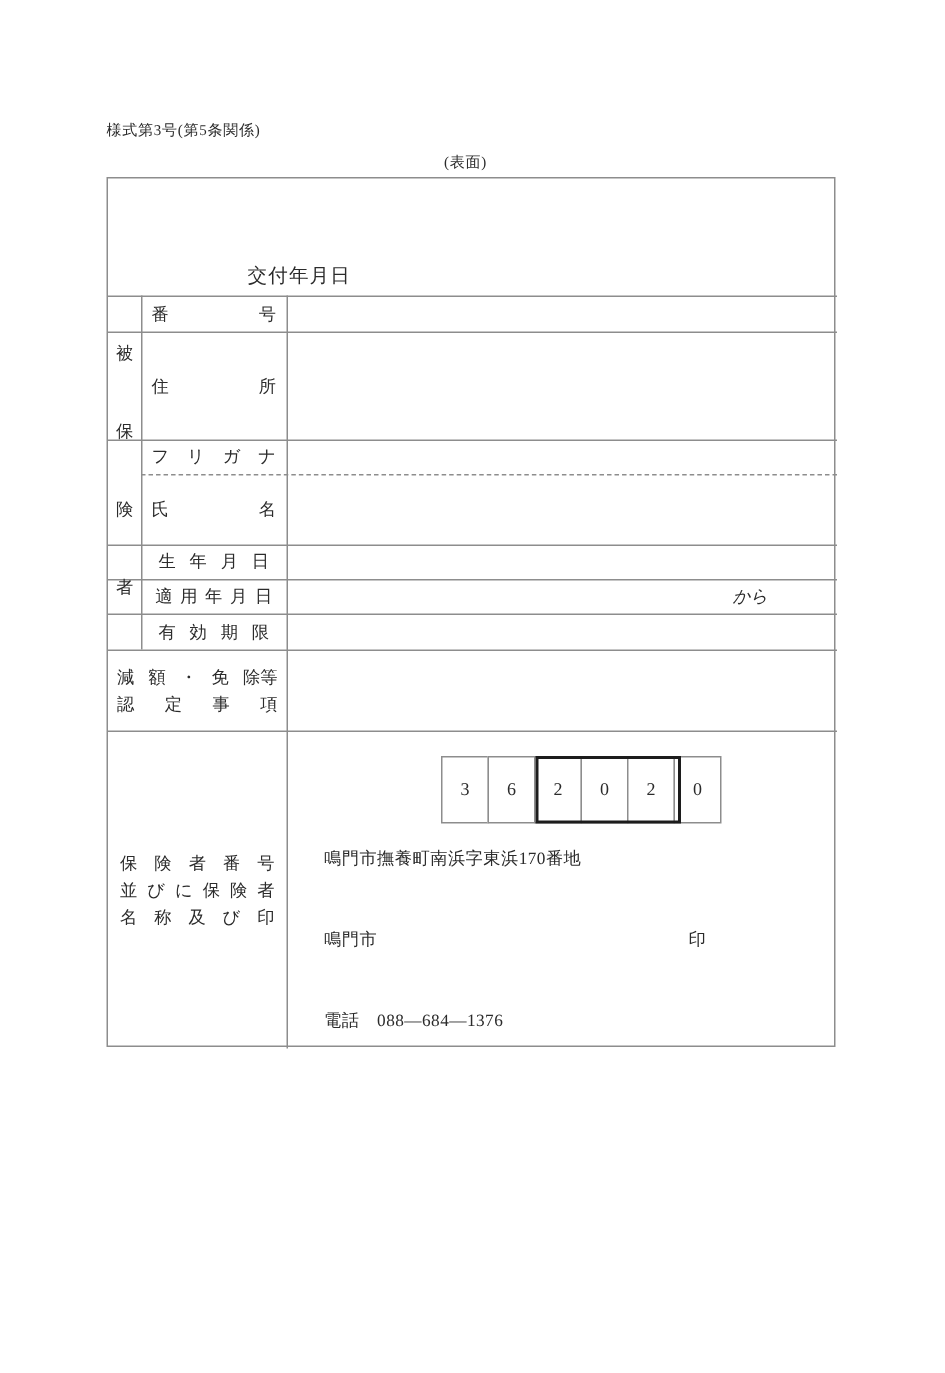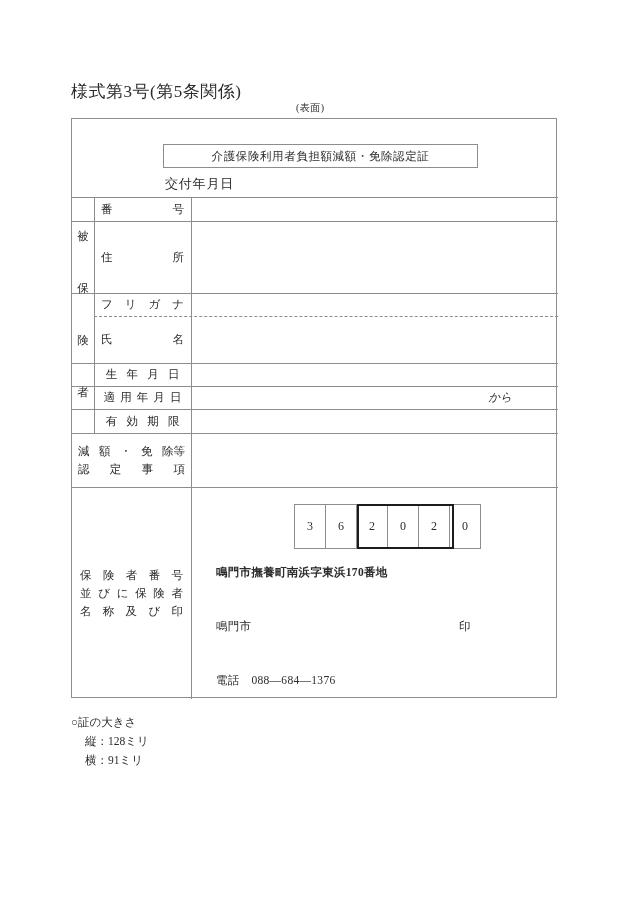--- a/index.html
+++ b/index.html
@@ -13,21 +13,21 @@
     font-family: "Liberation Serif", "DejaVu Serif", serif;
     color: #2b2b2b;
     overflow: hidden;
   }
 
   .page { position: absolute; inset: 0; }
 
   
   .form-no {
     position: absolute; left: 71px; top: 80px;
-    font-size: 17px; letter-spacing: .5px;
+    font-size: 10px; letter-spacing: .5px;
     white-space: nowrap;
   }
   .side-note {
     position: absolute; left: 296px; top: 101px;
     font-size: 10px; letter-spacing: .5px;
     white-space: nowrap;
   }
 
   
   .cert {
@@ -151,21 +151,21 @@
     position: relative;
   }
   .numcell:first-child { margin-left: 0; }
   .thickwrap {
     position: absolute; left: 63px; top: 0;
     width: 97px; height: 45px;
     border: 2px solid #1c1c1c;
     pointer-events: none;
   }
 
-  .ins-addr  { position: absolute; left: 25px; top: 78px; letter-spacing: .3px; font-weight: bold; }
+  .ins-addr  { position: absolute; left: 25px; top: 78px; letter-spacing: .3px; }
   .ins-name  { position: absolute; left: 25px; top: 132px; letter-spacing: .3px; }
   .ins-seal  { position: absolute; left: 268px; top: 132px; }
   .ins-tel   { position: absolute; left: 25px; top: 186px; letter-spacing: .3px; }
 
   
   .notes {
     position: absolute; left: 71px; top: 713px;
     font-size: 11.5px; line-height: 19px;
   }
   .notes .n1 { margin-left: 0; }
@@ -175,21 +175,20 @@
 <body>
 
 <div class="page">
 
   <div class="form-no">様式第3号(第5条関係)</div>
   <div class="side-note">(表面)</div>
 
   <div class="cert">
 
     <div class="title-band">
-      <div class="title-box">介護保険利用者負担額減額・免除認定証</div>
       <div class="issue-date">交付年月日</div>
     </div>
 
     <div class="hr" style="top:78px;"></div>
     <div class="hr" style="top:102px;"></div>
     <div class="hr" style="top:174px;"></div>
     <div class="hr dashed" style="top:197px;"></div>
     <div class="hr" style="top:244px;"></div>
     <div class="hr" style="top:267px;"></div>
     <div class="hr" style="top:290px;"></div>
@@ -325,19 +324,14 @@
       </div>
 
       <div class="ins-addr">鳴門市撫養町南浜字東浜170番地</div>
       <div class="ins-name">鳴門市</div>
       <div class="ins-seal">印</div>
       <div class="ins-tel">電話　088—684—1376</div>
     </div>
 
   </div>
 
-  <div class="notes">
-    <div class="n1">○証の大きさ</div>
-    <div class="n2">縦：128ミリ</div>
-    <div class="n3">横：91ミリ</div>
-  </div>
 
 </div>
 
 </body></html>

